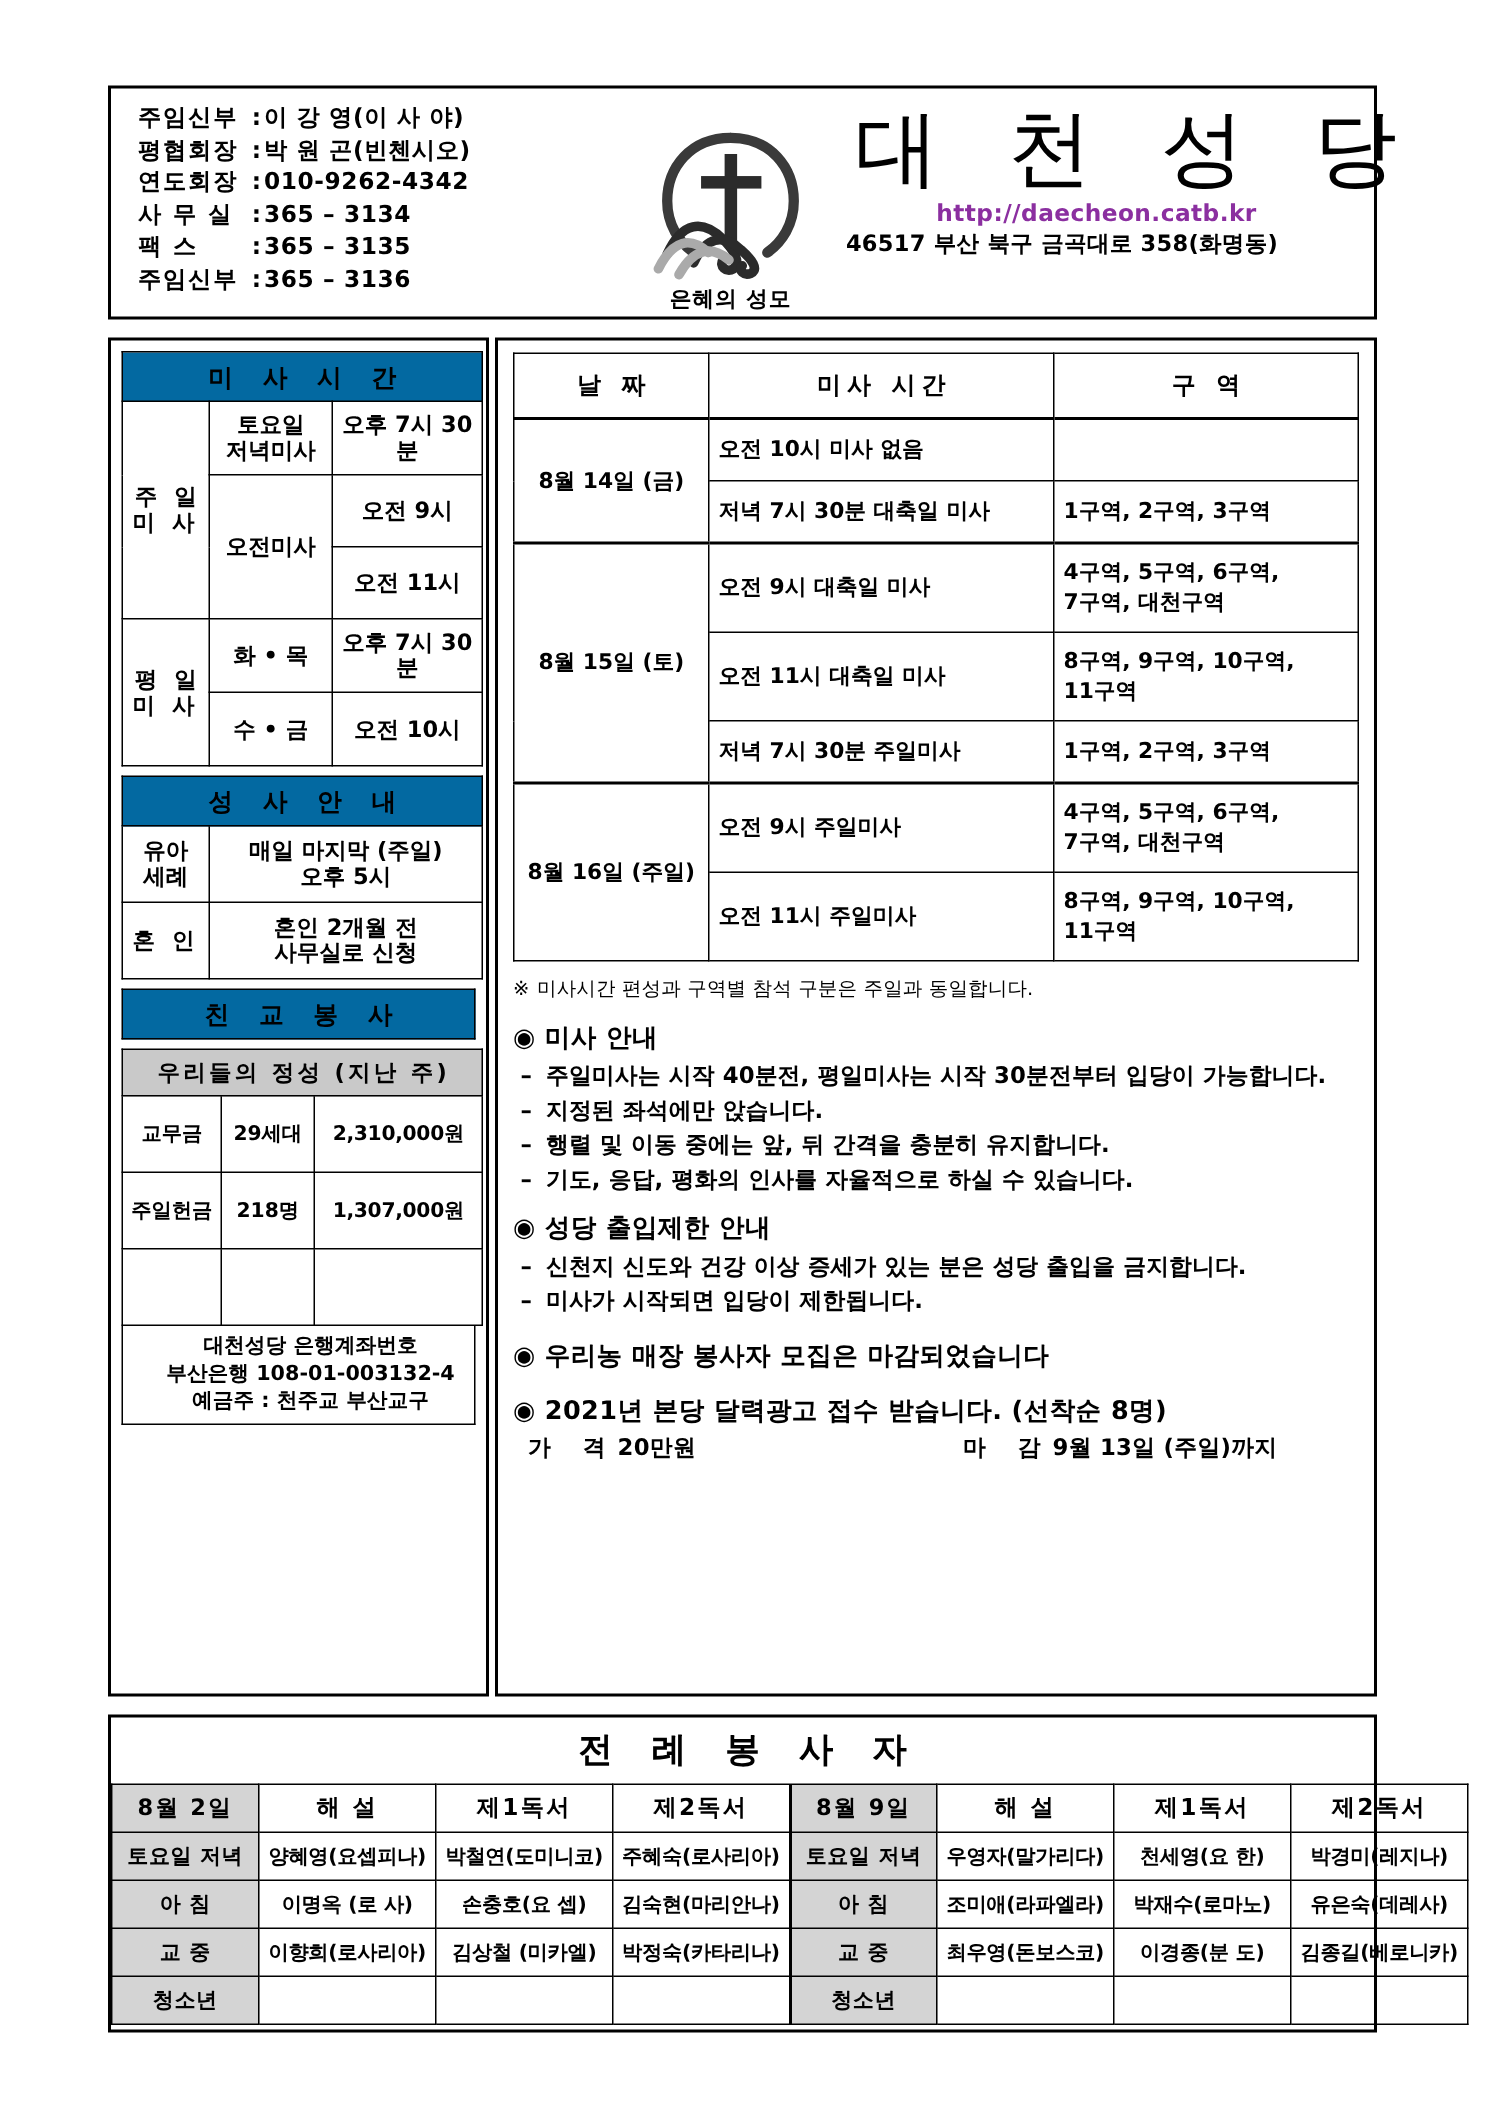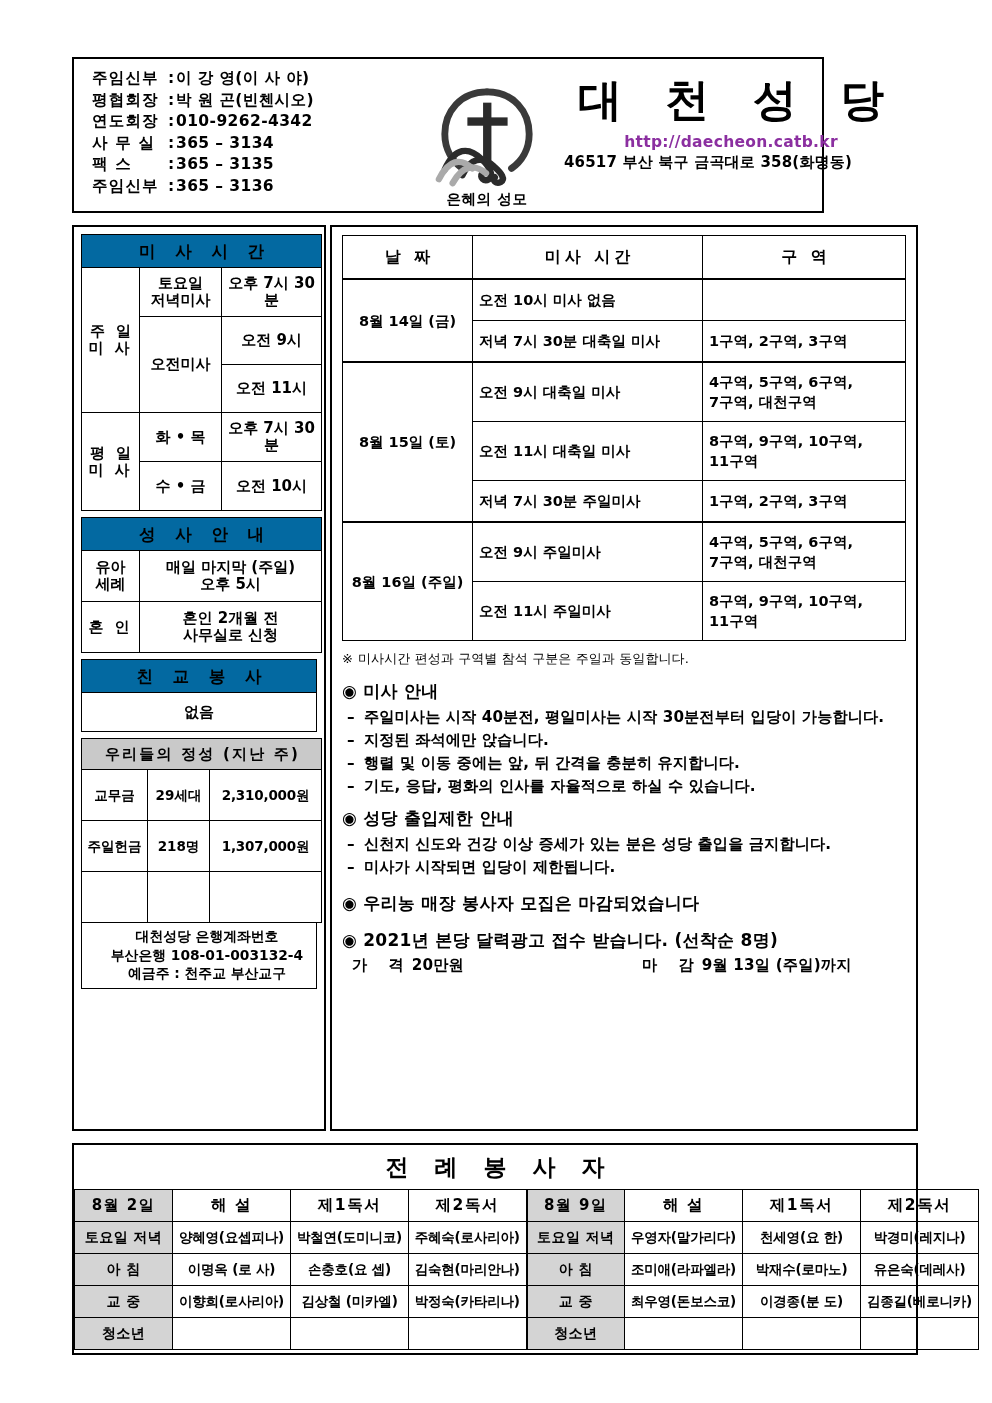--- a/index.html
+++ b/index.html
@@ -19,21 +19,21 @@
     position: absolute;
     left: 0; top: 0;
     width: 992px;
     height: 1403px;
   }
 
   
   .header-box {
     position: absolute;
     left: 72px; top: 57px;
-    width: 752px; height: 156px;
+    width: 846px; height: 156px;
     border: 2px solid #000;
     box-sizing: border-box;
   }
   .contact-list {
     position: absolute;
     left: 18px; top: 9px;
     font-size: 15.5px;
     font-weight: bold;
     line-height: 21.5px;
     letter-spacing: 0px;
@@ -62,22 +62,22 @@
     margin-top: 1px;
   }
 
   .title-wrap {
     position: absolute;
     left: 482px; top: 10px;
     width: 350px;
     text-align: center;
   }
   .church-title {
-    font-size: 44px;
-    font-weight: bold;
+    font-size: 56px;
+    font-weight: normal;
     letter-spacing: 14px;
     line-height: 62px;
     white-space: nowrap;
     text-indent: 14px;
   }
   .church-url {
     font-size: 15.5px;
     font-weight: bold;
     color: #8b2fa0;
     letter-spacing: 0.3px;
@@ -396,23 +396,20 @@
         <td class="sb-cell" style="white-space:pre-line">혼인 2개월 전
 사무실로 신청</td>
       </tr>
     </tbody>
       </table>
 
     <table class="sb" style="margin-top:6px">
       <tbody>
           <tr>
         <td class="sb-head">친 교 봉 사</td>
-      </tr>
-      <tr>
-        <td class="sb-cell" style="height:36px">없음</td>
       </tr>
     </tbody>
       </table>
 
     <table class="sb" style="margin-top:6px">
       <colgroup>
           <col style="width:66px">
           <col style="width:62px">
           <col style="width:112px">
         </colgroup>

